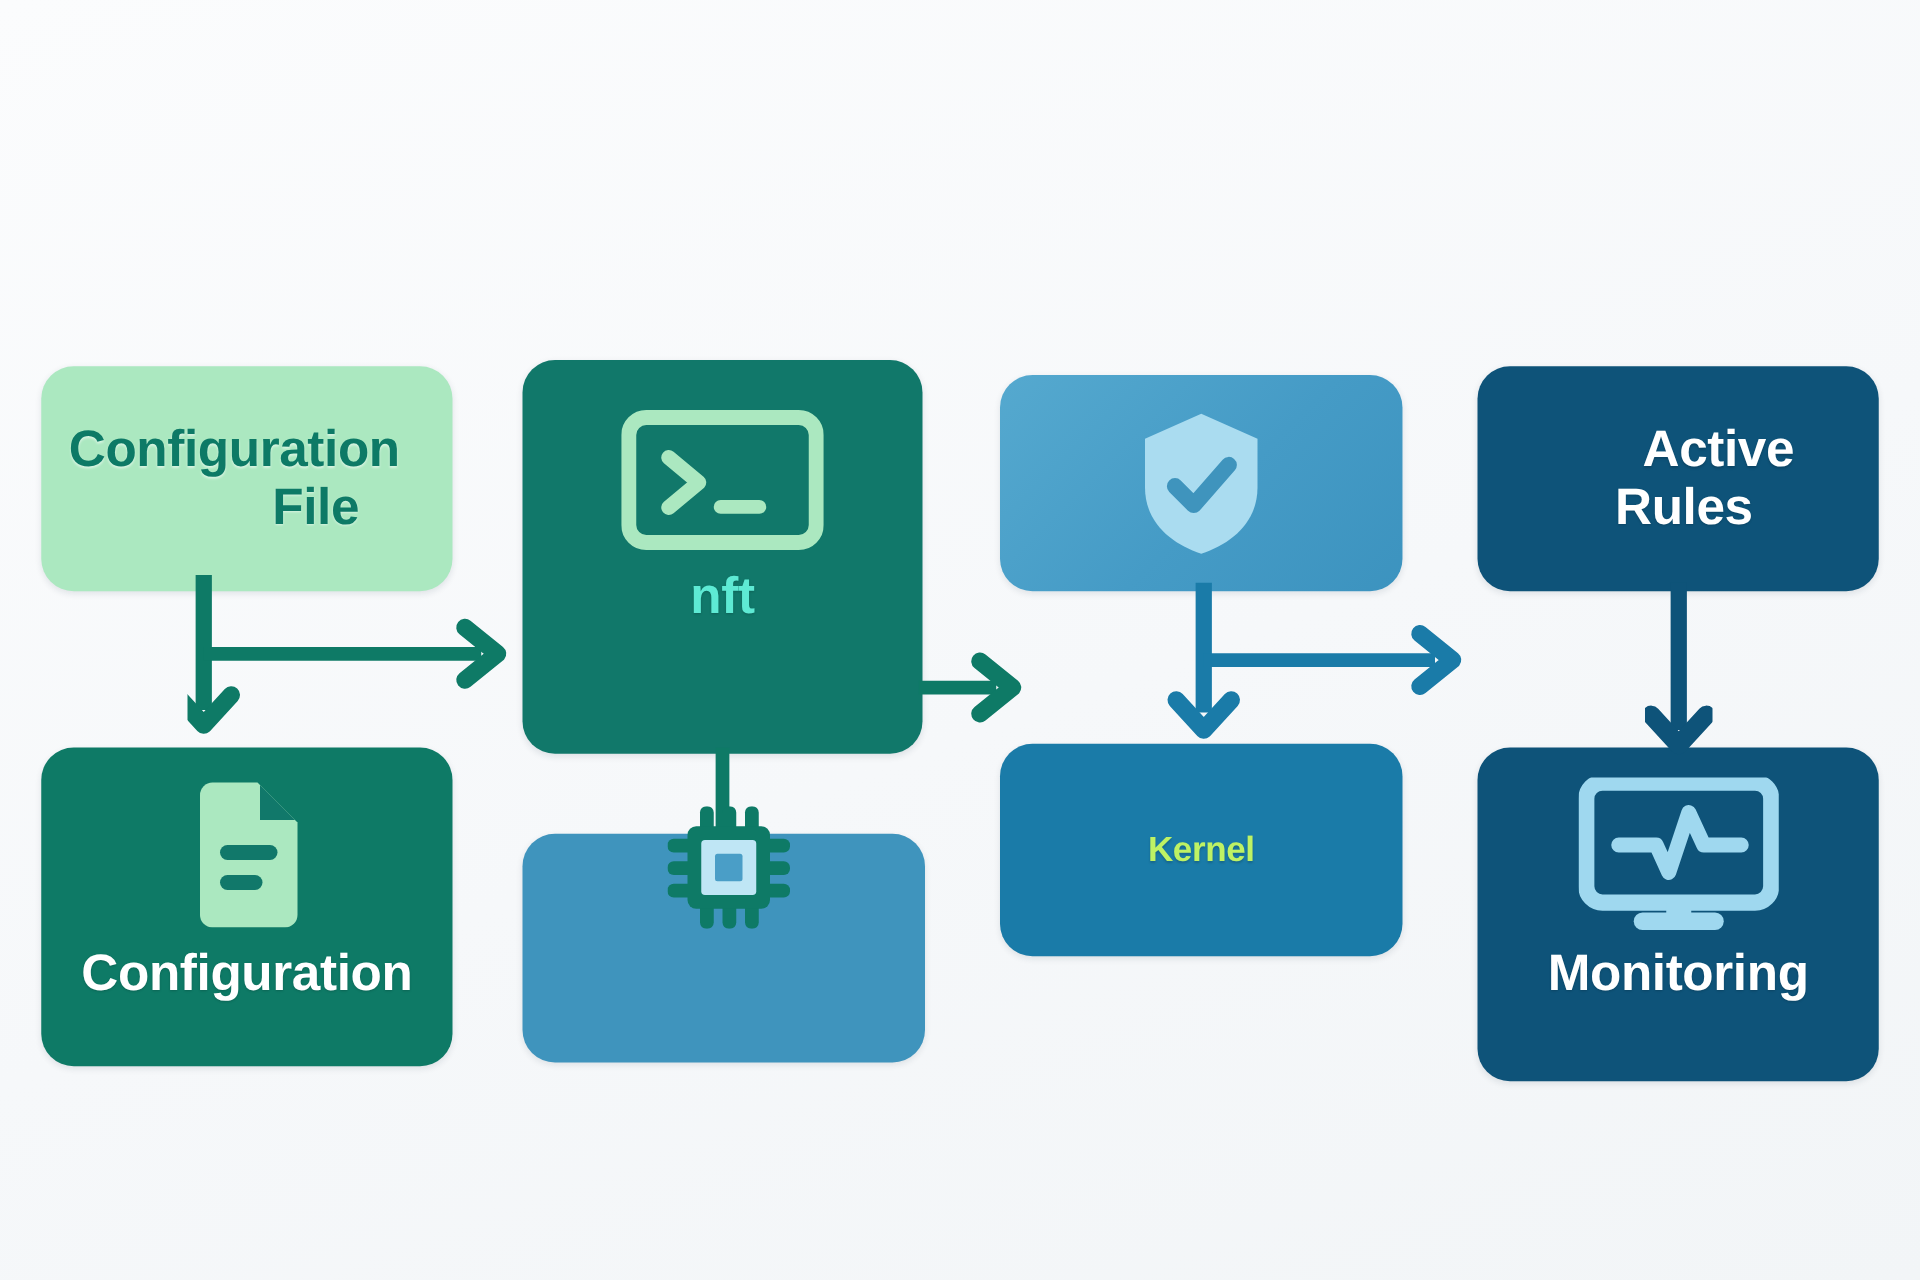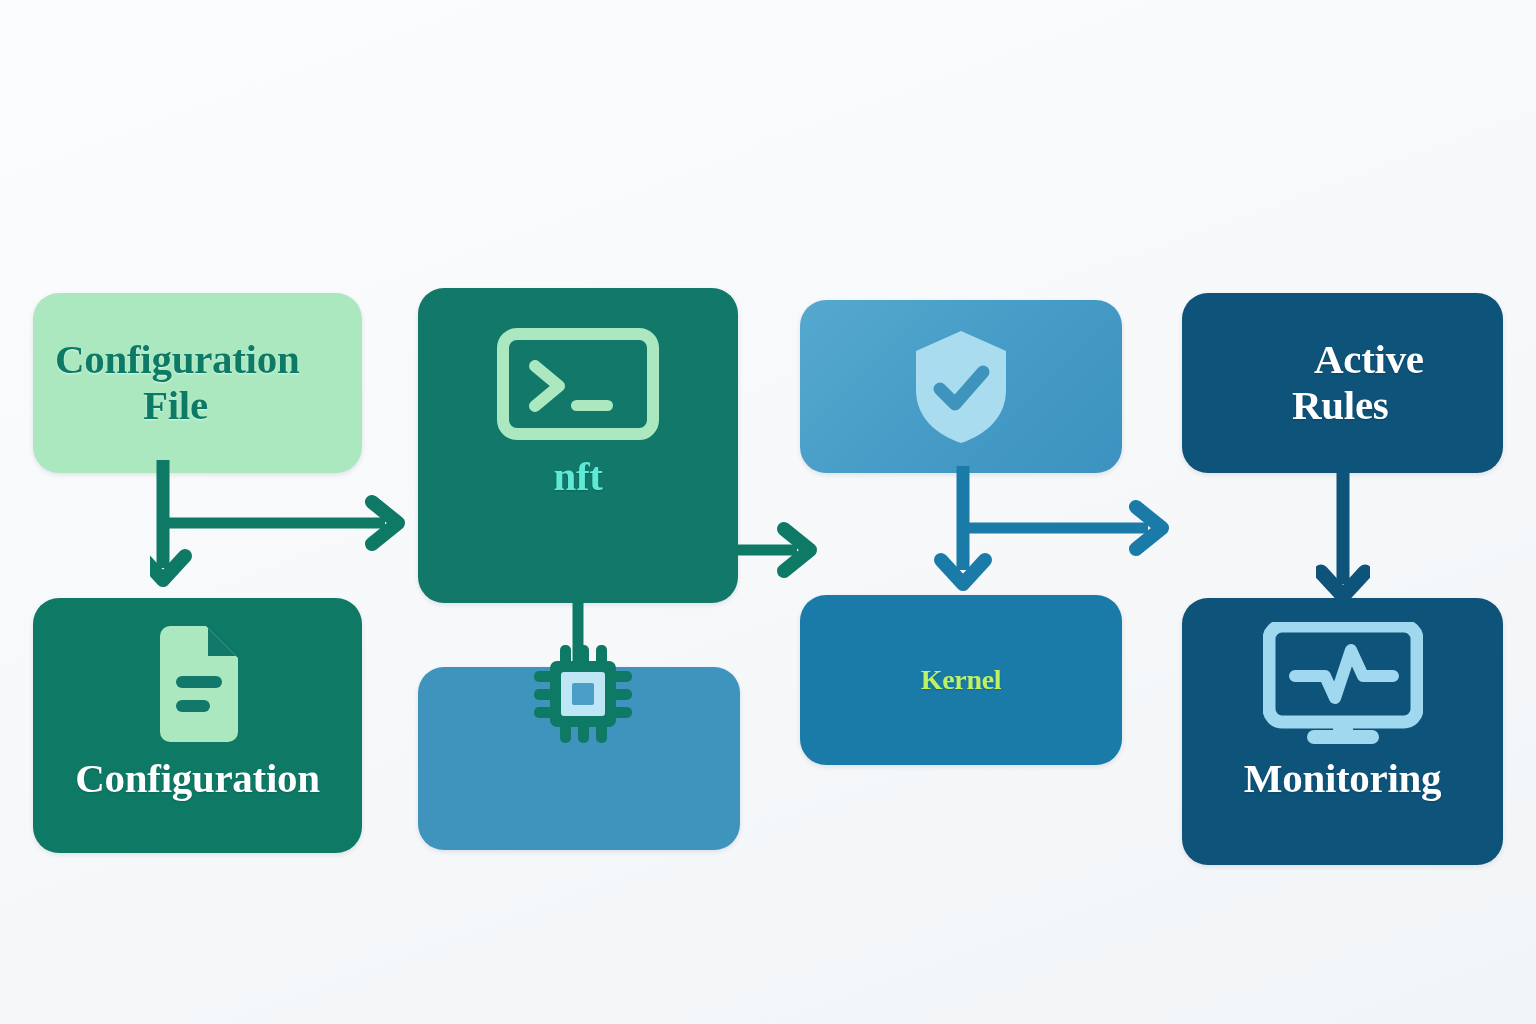--- a/index.html
+++ b/index.html
@@ -25,21 +25,20 @@
   .node {
     position: absolute;
     border-radius: 26px;
     box-sizing: border-box;
     display: flex;
     flex-direction: column;
     align-items: center;
     justify-content: center;
     text-align: center;
     box-shadow: 0 2px 5px rgba(20,40,60,0.10);
-    font-family: Liberation Serif, serif;
   }
   .node .label {
     font-weight: bold;
     line-height: 1.12;
     letter-spacing: -0.3px;
     text-shadow: 0 1px 2px rgba(0,0,0,0.18);
     padding: 0 14px;
   }
 
   
@@ -48,21 +47,21 @@
     background: #abe8c0;
   }
   #node-config-file .label {
     color: #0d7a66;
     font-size: 41px;
     text-shadow: 0 1px 2px rgba(255,255,255,0.55);
     width: 100%;
   }
   #node-config-file .label .ln { display:block; }
   #node-config-file .label .ln.l1 { text-align:left; padding-left:22px; }
-  #node-config-file .label .ln.l2 { text-align:left; padding-left:110px; }
+  #node-config-file .label .ln.l2 { text-align:center; padding-left:110px; }
 
   #node-configuration {
     left: 33px;  top: 598px;  width: 329px; height: 255px;
     background: #0e7a66;
     justify-content: flex-start;
     padding-top: 26px;
   }
   #node-configuration .label {
     color: #ffffff;
     font-size: 41px;

